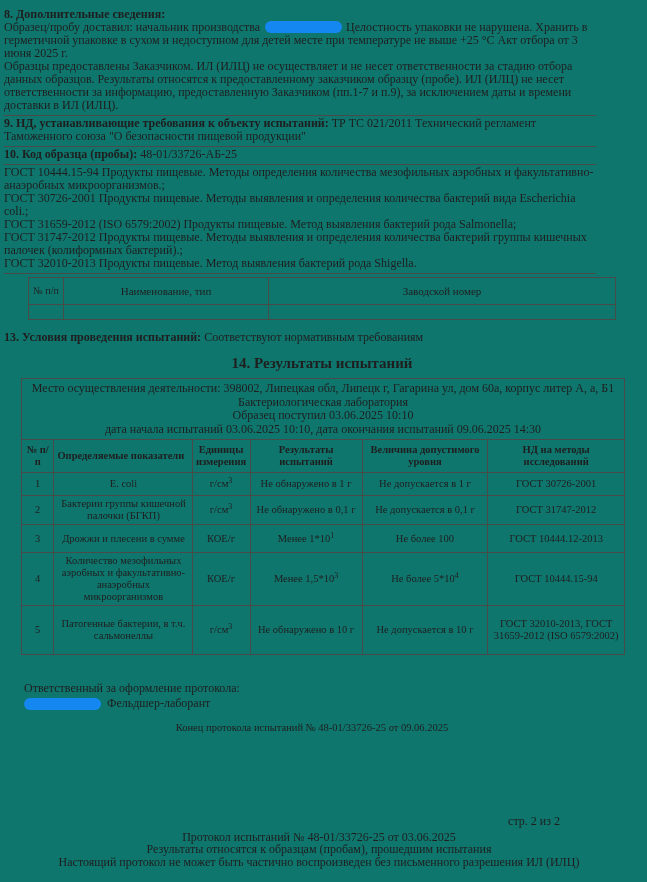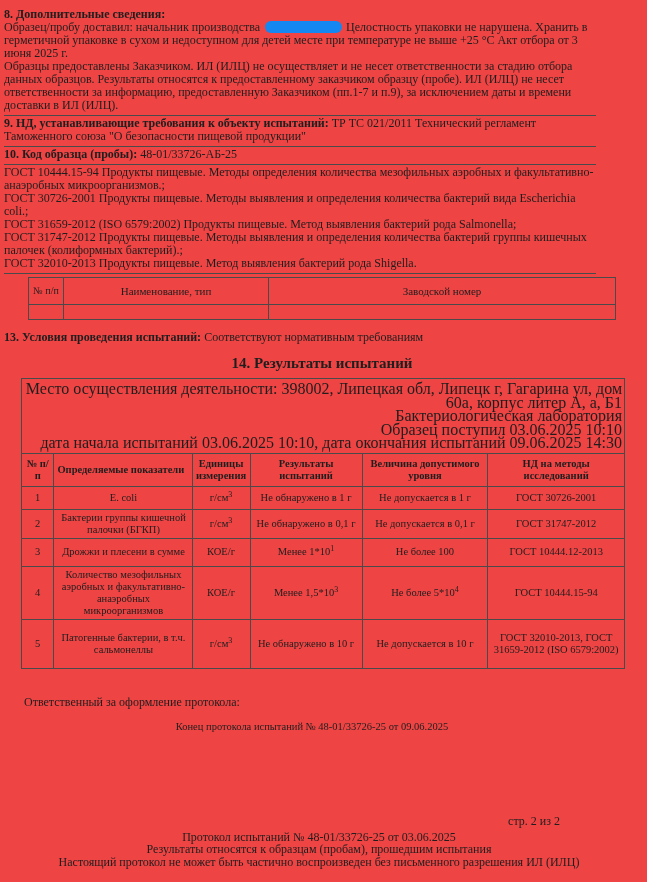--- a/index.html
+++ b/index.html
@@ -1,19 +1,19 @@
 <!DOCTYPE html>
 <html><head>
 <meta charset="utf-8">
 <style>
   html,body{margin:0;padding:0;background:#ffffff;}
   .page{
     position:relative;
     width:647px;height:882px;
-    background:#ef4444;
+    background:#0f766e;
     color:#1e1e1e;
     font-family:"Liberation Serif", serif;
     font-size:12px;line-height:13px;
     overflow:hidden;
     box-sizing:border-box;
     padding:7px 0 0 4px;
   }
   .b{font-weight:bold;}
   .sections{width:592px;}
   .section{padding:1px 0 3px 0;}
@@ -32,21 +32,21 @@
   .equip th{height:24px;}
   .equip .c1{width:30px;font-size:10px;}
   .equip .c2{width:200px;}
   .equip .empty td{height:12px;}
   
   .sec13{margin-top:7px;}
   
   .title14{width:636px;text-align:center;font-size:15px;line-height:16px;font-weight:bold;margin:11px 0 7px 0;}
   .results{width:604px;margin-left:17px;font-size:10.5px;line-height:12px;}
   .results th,.results td{border:1px solid #4a4a4a;padding:2px 3px;vertical-align:middle;}
-  .results .infobox{font-size:16px;line-height:13.5px;text-align:right;padding:3px 2px;font-family:Liberation Serif, serif;}
+  .results .infobox{font-size:12px;line-height:13.5px;text-align:center;padding:3px 2px;font-family:Liberation Serif, serif;}
   .results th{font-weight:bold;text-align:center;height:28px;}
   .results .num{width:26px;text-align:center;}
   .results .ind{width:132px;text-align:left;}
   .results .unit{width:51px;text-align:center;}
   .results .res{width:107px;text-align:center;}
   .results .allow{width:121px;text-align:center;margin-left:12px;}
   .results .method{width:132px;text-align:center;}
   .results td.ind{padding-left:4px;text-align:center;}
   .results tr.r1 td{height:18px;}
   .results tr.r2 td{height:24px;}
@@ -178,20 +178,23 @@
       <td class="unit"><span>г/см</span><sup>3</sup></td>
       <td class="res"><span>Не обнаружено в 10 г</span><sup></sup></td>
       <td class="allow"><span>Не допускается в 10 г</span><sup></sup></td>
       <td class="method">ГОСТ 32010-2013, ГОСТ 31659-2012 (ISO 6579:2002)</td>
     </tr>
   </tbody>
     </table>
 
   <div class="signature">
     <div>Ответственный за оформление протокола:</div>
+    <div class="sig-line2">
+      <span class="redaction sig"></span><span>Фельдшер-лаборант</span>
+    </div>
   </div>
 
   <div class="endline">Конец протокола испытаний № 48-01/33726-25 от 09.06.2025</div>
 
   <div class="footer">
     <div class="pagenum">стр. 2 из 2</div>
     <div class="fline">Протокол испытаний № 48-01/33726-25 от 03.06.2025</div>
     <div class="fline">Результаты относятся к образцам (пробам), прошедшим испытания</div>
     <div class="fline">Настоящий протокол не может быть частично воспроизведен без письменного разрешения ИЛ (ИЛЦ)</div>
   </div>

